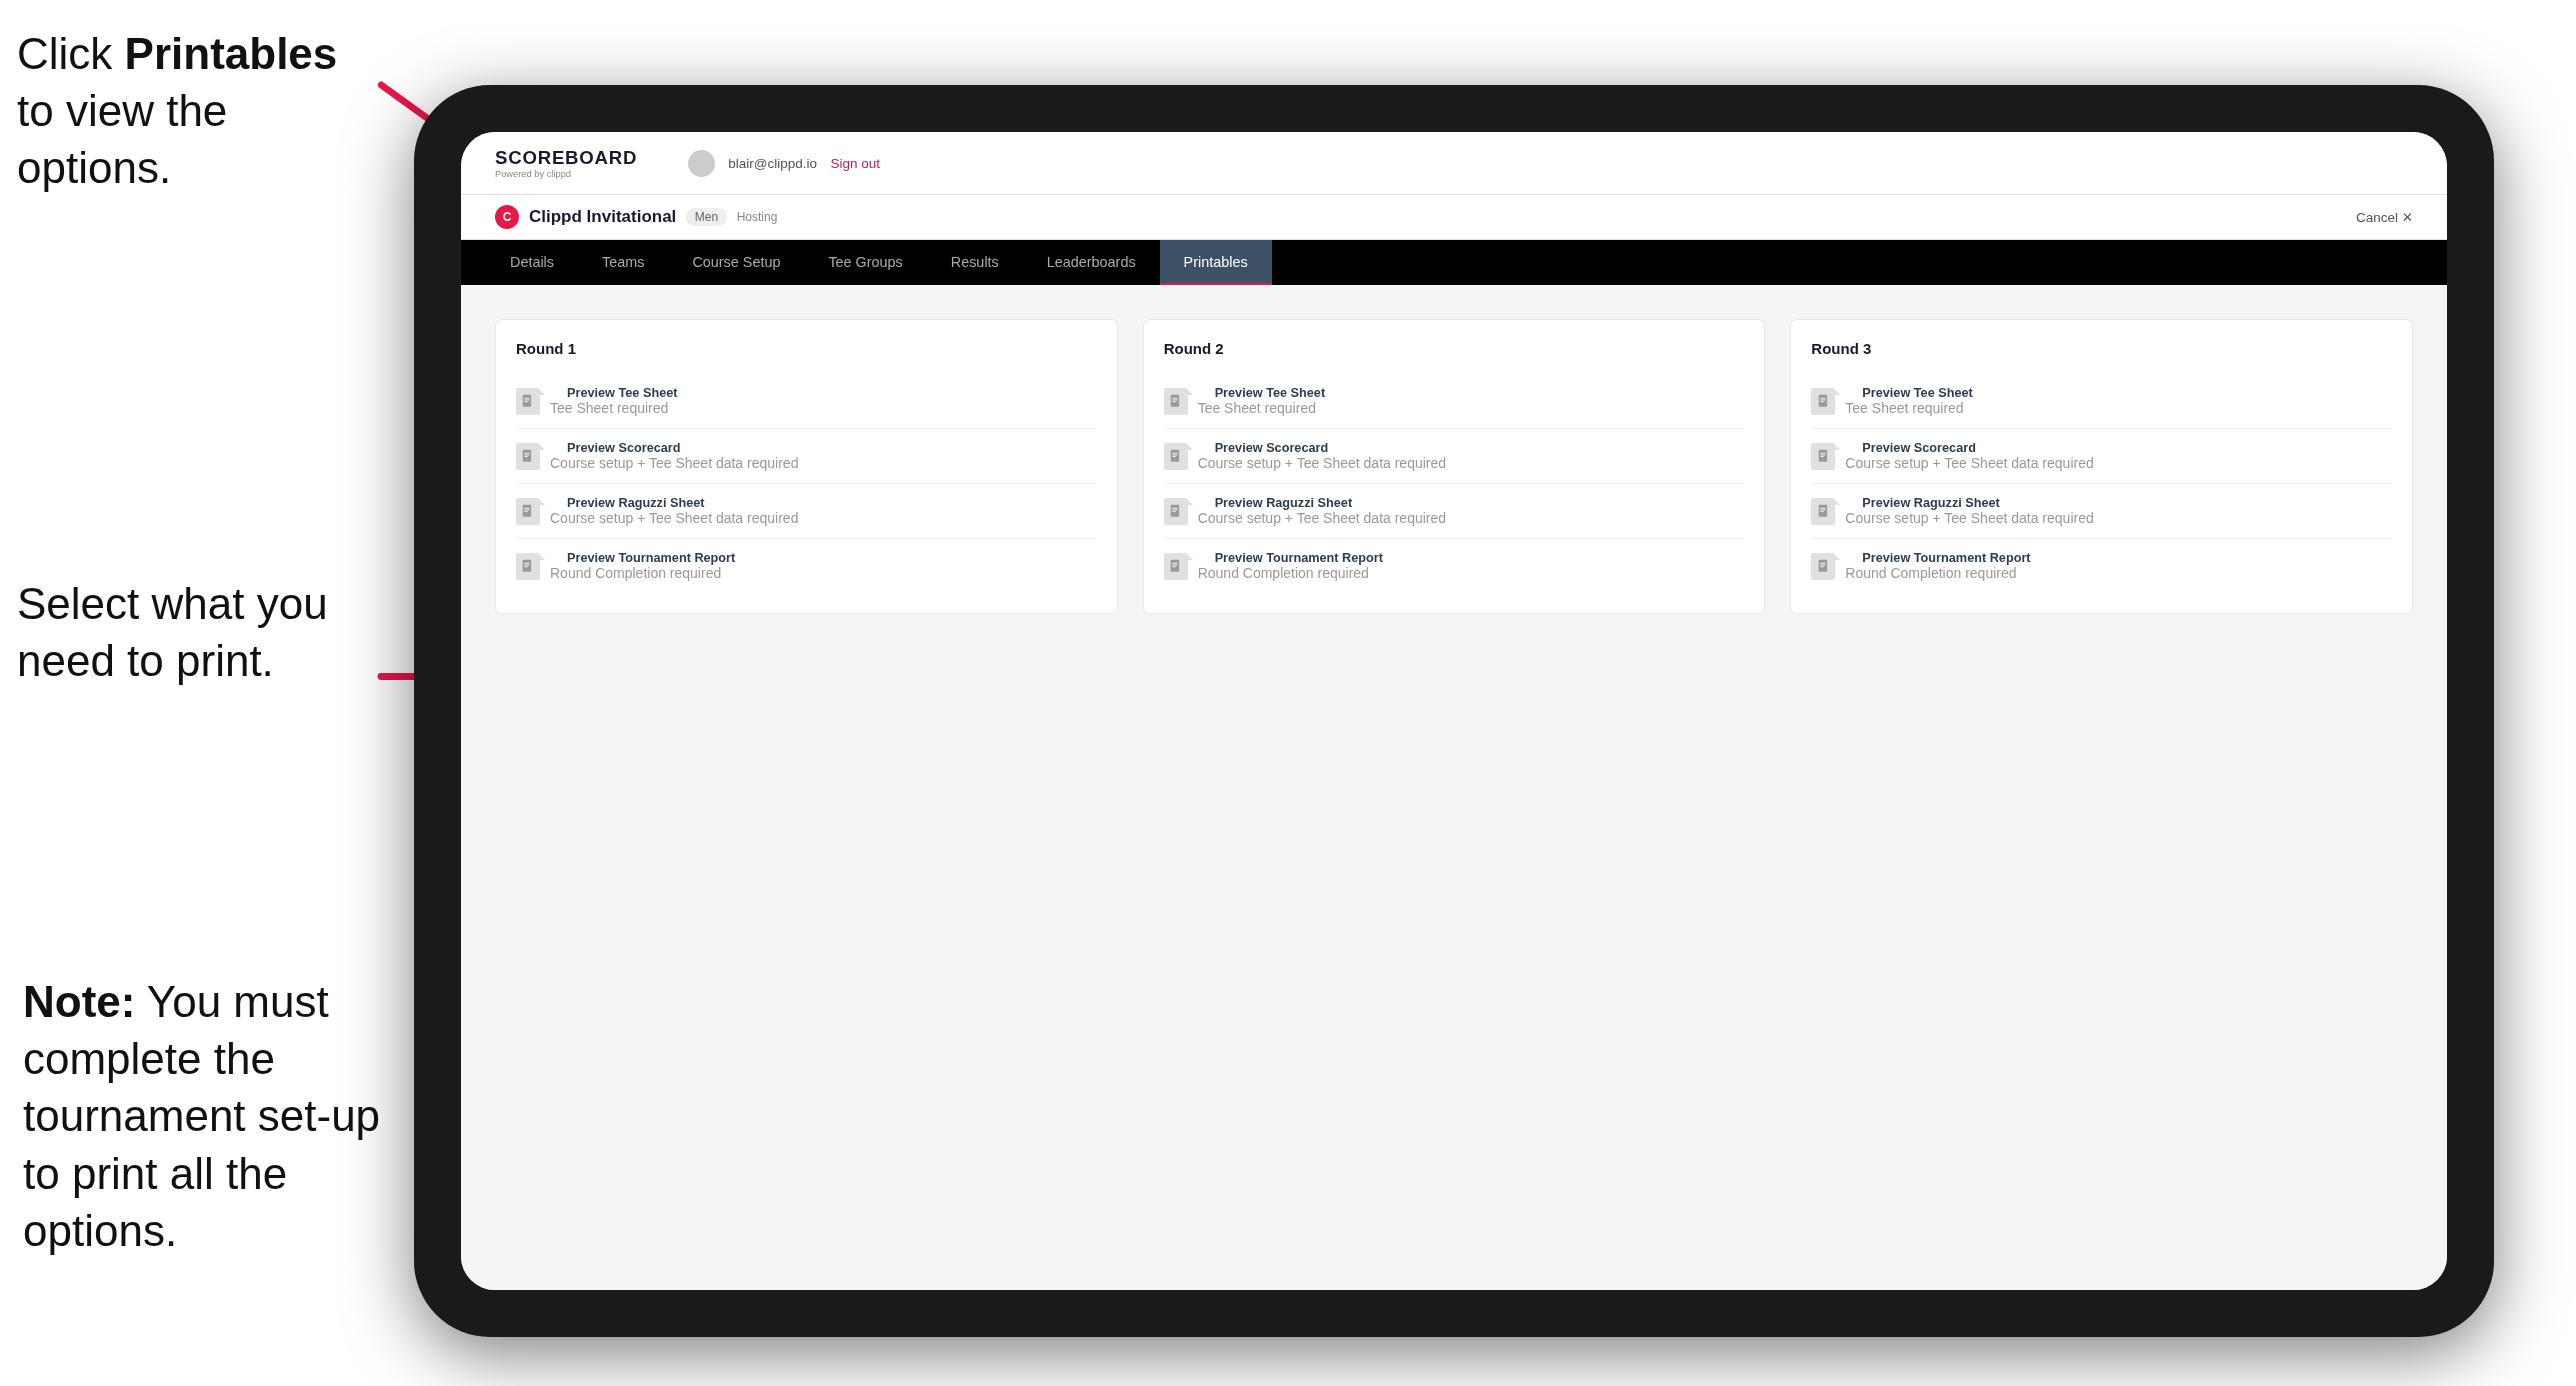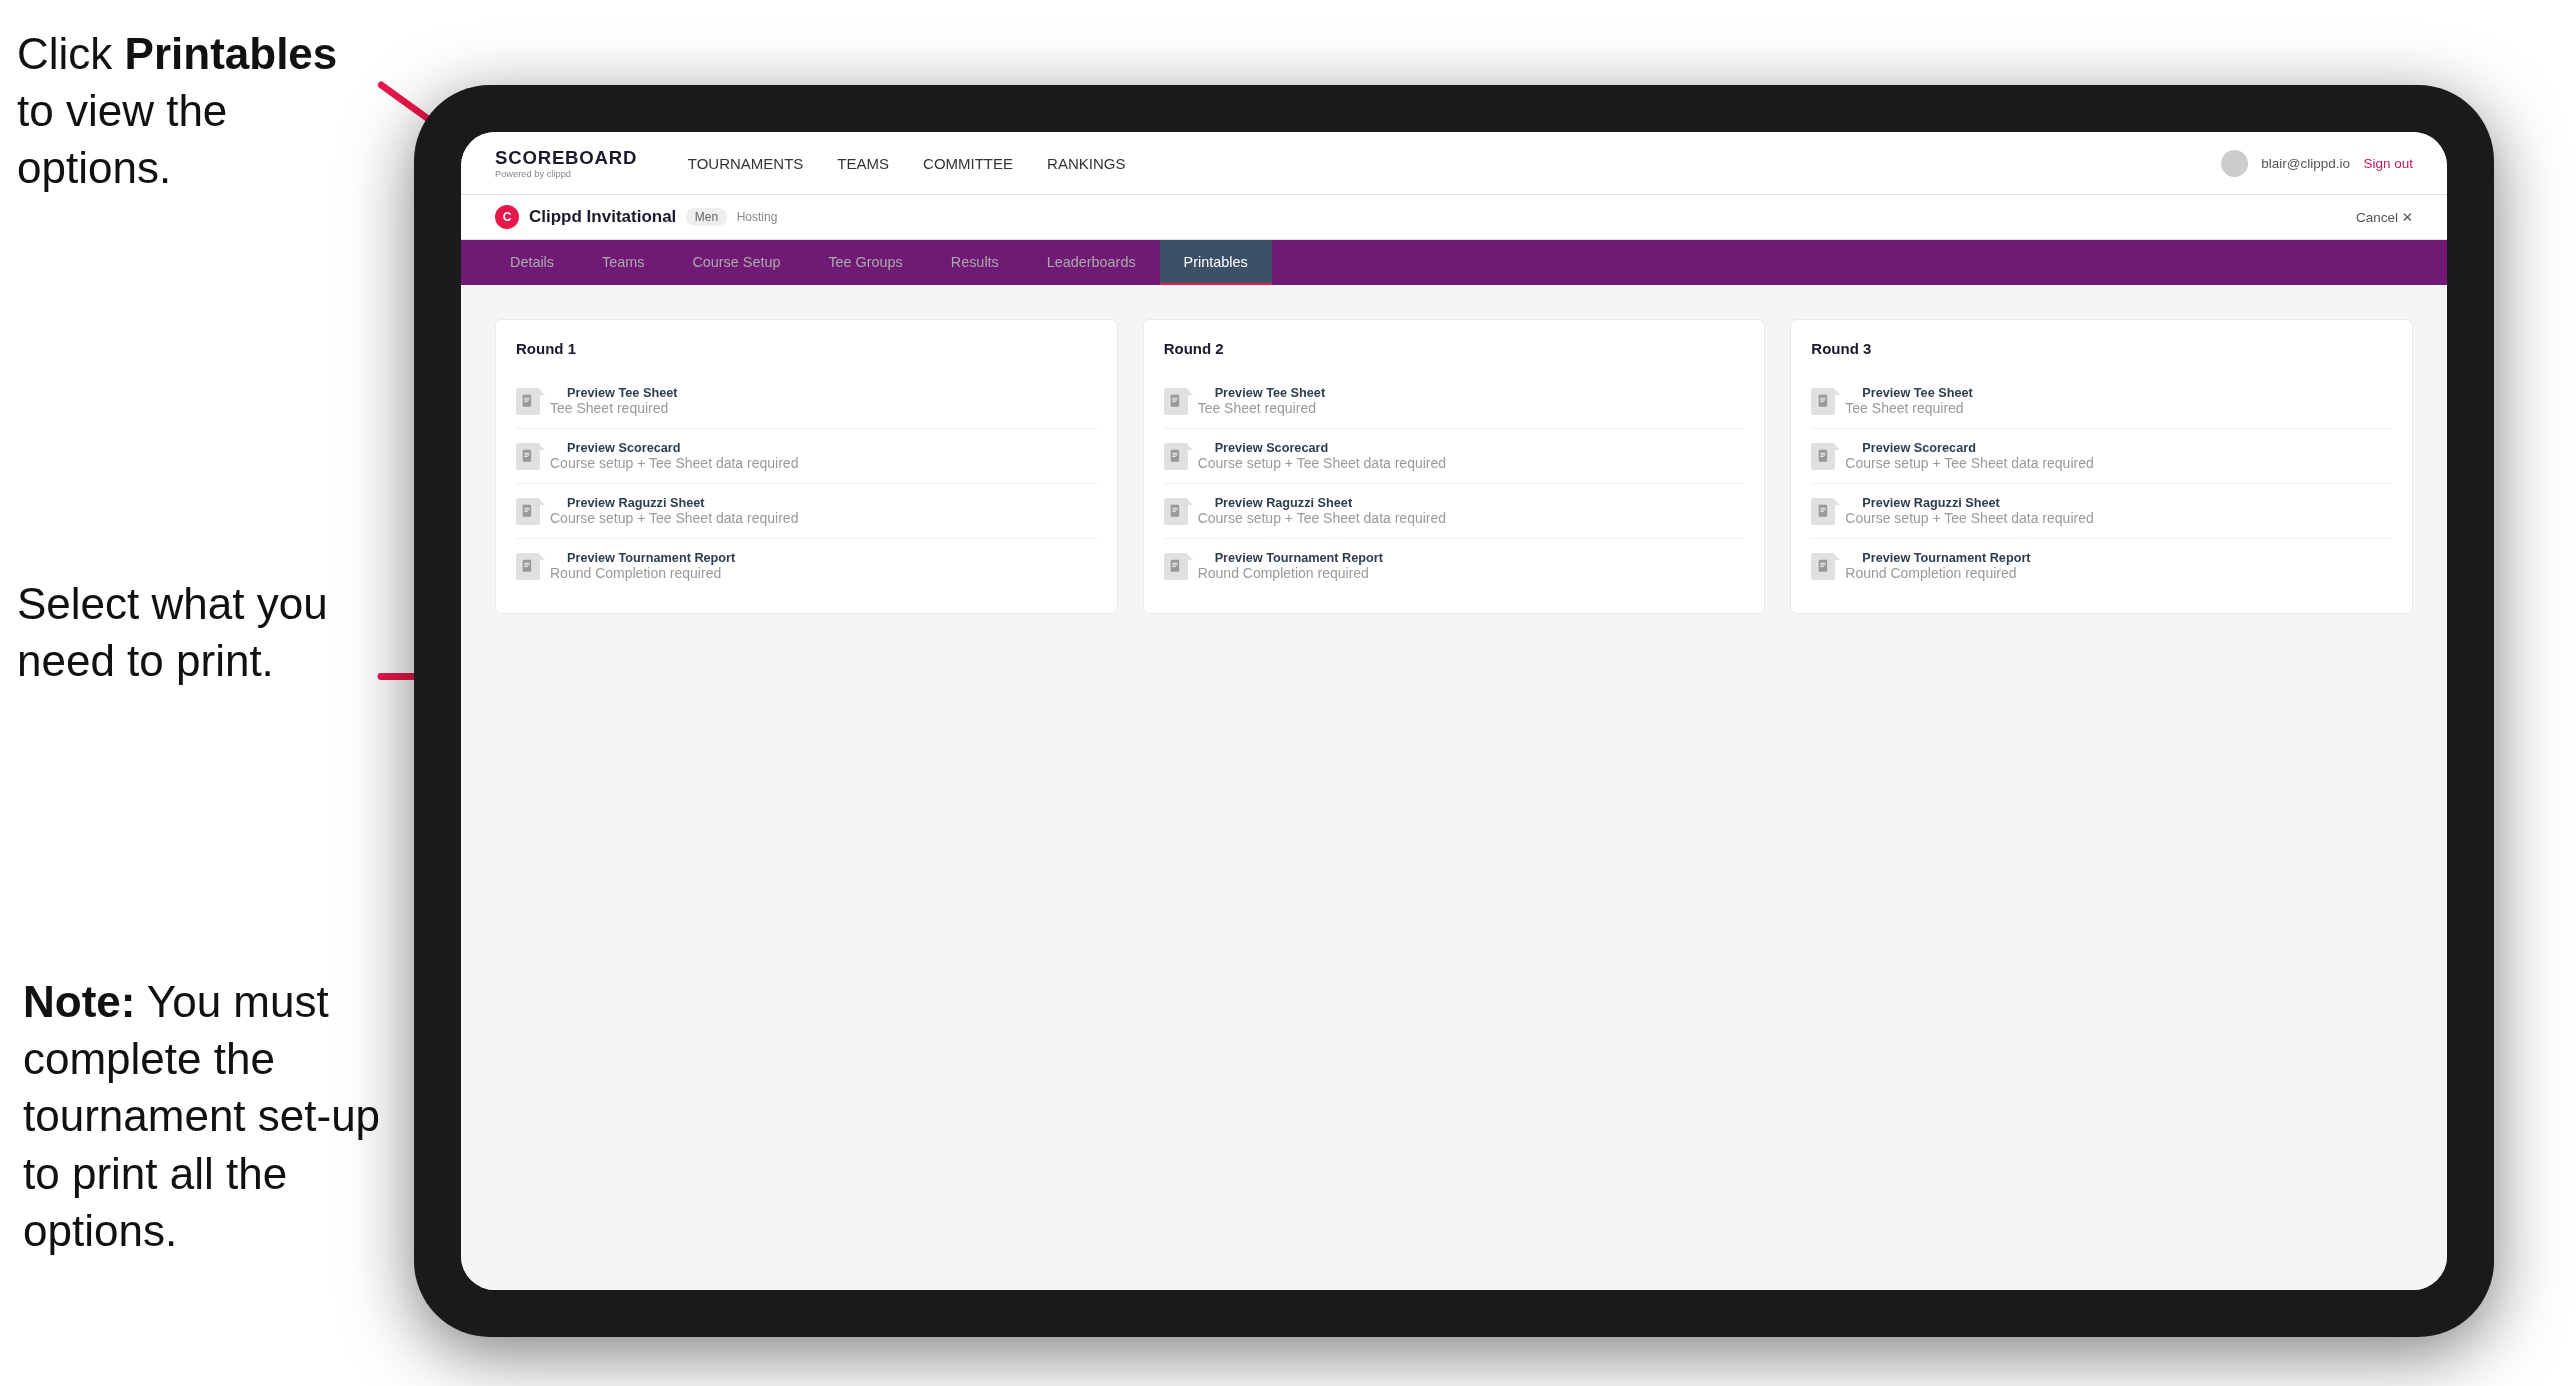--- a/index.html
+++ b/index.html
@@ -193,21 +193,21 @@
     }
 
     .cancel-btn {
       font-size: 13.5px;
       color: #555;
       cursor: pointer;
     }
 
     
     .tab-bar {
-      background: #701a75;
+      background: #000000;
       display: flex;
       gap: 0;
       padding: 0 25px;
       text-align: right;
     }
 
     .tab {
       padding: 13.5px 24px;
       font-size: 14.4px;
       color: #aaa;
@@ -330,26 +330,20 @@
   <strong>Note:</strong><span> You must complete the tournament set-up to print all the options.</span>
 </div>
 
 <div class="tablet-frame">
   <div class="tablet-screen">
 
     <div class="top-nav">
       <div class="logo-area">
         <span class="logo-title">SCOREBOARD</span>
         <span class="logo-sub">Powered by clippd</span>
-      </div>
-      <div class="nav-items">
-        <a class="nav-item">TOURNAMENTS</a>
-        <a class="nav-item">TEAMS</a>
-        <a class="nav-item">COMMITTEE</a>
-        <a class="nav-item">RANKINGS</a>
       </div>
       <div class="nav-right">
         <div class="user-avatar"></div>
         <span>blair@clippd.io</span>
         <span style="cursor:pointer;color:#be185d;">Sign out</span>
       </div>
     </div>
 
     <div class="tournament-header">
       <div class="tournament-title">

